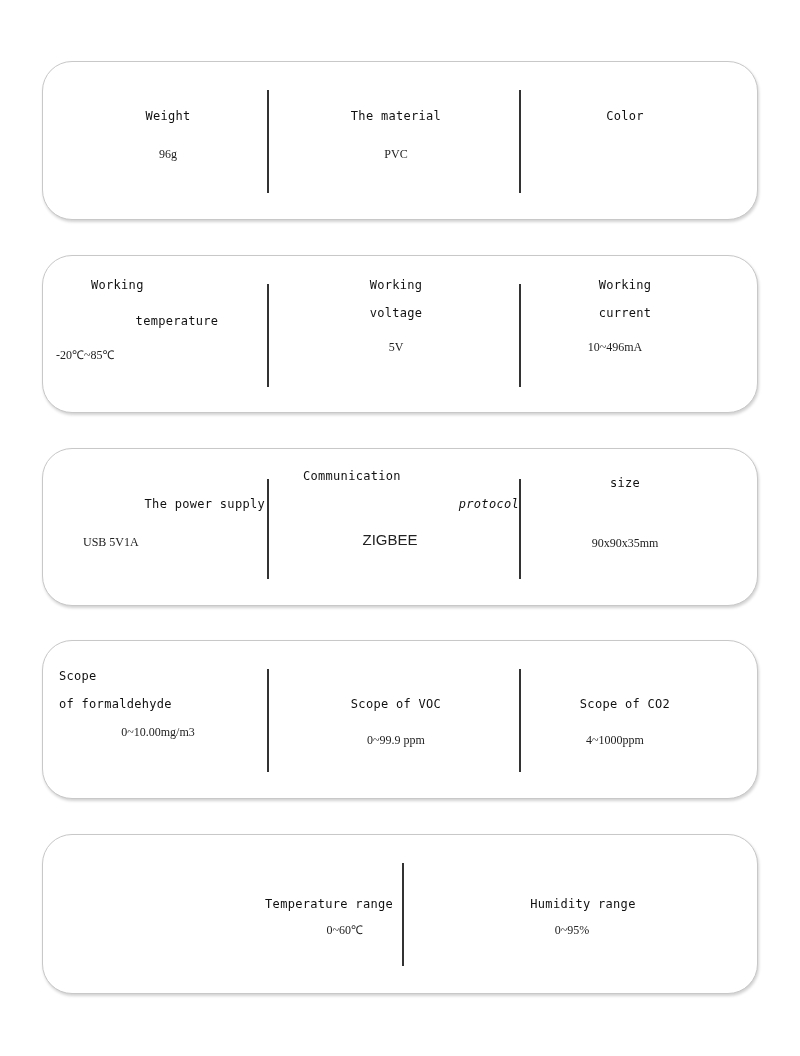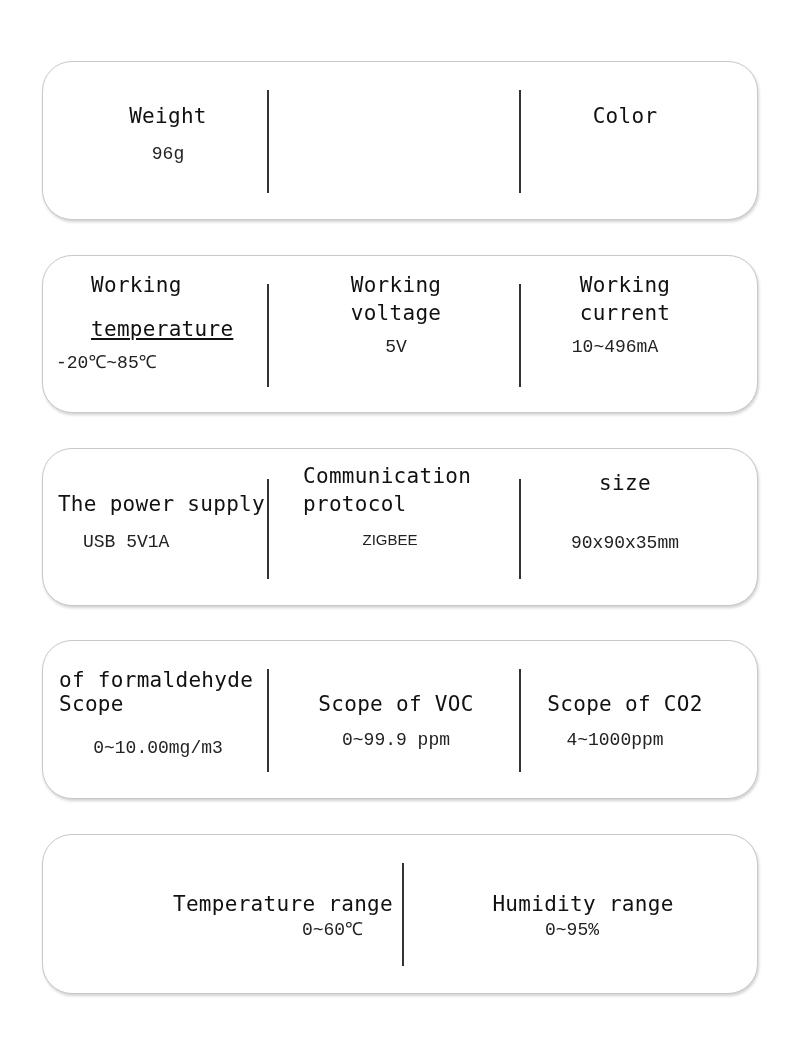--- a/index.html
+++ b/index.html
@@ -29,58 +29,62 @@
       position: absolute;
       width: 1.5px;
       background: #333333;
     }
     .cell {
       position: absolute;
       text-align: center;
     }
     .label {
       font-family: "DejaVu Sans Mono", "Liberation Mono", monospace;
-      font-size: 21px;
+      font-size: 12px;
       line-height: 24px;
       color: #111111;
       white-space: pre;
       letter-spacing: 0.3px;
     }
     .value {
-      font-family: Liberation Mono, monospace;
-      font-size: 18px;
+      font-family: Liberation Serif, serif;
+      font-size: 12px;
       line-height: 24px;
       color: #222222;
       white-space: pre;
     }
     .value.sans {
       font-family: "Liberation Sans", "DejaVu Sans", sans-serif;
       font-size: 15px;
     }
     .left { text-align: left; }
   </style>
 </head>
 <body>
 
 <div class="card" style="top:61px; height:159px;">
   <div class="cell" style="left:30px; width:190px; top:42px;">
     <div class="label">Weight</div>
     <div class="value" style="margin-top:14px;">96g</div>
   </div>
   <div class="divider" style="left:224px; top:28px; height:103px;"></div>
+  <div class="cell" style="left:230px; width:246px; top:42px;">
+    <div class="label">The material</div>
+    <div class="value" style="margin-top:14px;">PVC</div>
+  </div>
   <div class="divider" style="left:476px; top:28px; height:103px;"></div>
   <div class="cell" style="left:482px; width:200px; top:42px;">
     <div class="label">Color</div>
   </div>
 </div>
 
 <div class="card" style="top:255px; height:158px;">
   <div class="cell" style="left:10px; width:210px; top:17px;">
     <div class="label" style="text-align:left; padding-left:38px;">Working</div>
-    <div class="label" style="text-align:left; padding-left:38px; margin-top:20px;text-decoration:underline;">temperature</div>
+    <div class="label" style="text-align:center; padding-left:38px; margin-top:12px;">temperature</div>
     <div class="value left" style="margin-top:10px; padding-left:3px;">-20℃~85℃</div>
   </div>
   <div class="divider" style="left:224px; top:28px; height:103px;"></div>
   <div class="cell" style="left:230px; width:246px; top:17px;">
     <div class="label">Working</div>
     <div class="label" style="margin-top:4px;">voltage</div>
     <div class="value" style="margin-top:10px;">5V</div>
   </div>
   <div class="divider" style="left:476px; top:28px; height:103px;"></div>
   <div class="cell" style="left:482px; width:200px; top:17px;">
@@ -91,35 +95,35 @@
 </div>
 
 <div class="card" style="top:448px; height:158px;">
   <div class="cell" style="left:8px; width:214px; top:43px;">
     <div class="label" style="text-align:right; padding-left:4px;">The power supply</div>
     <div class="value left" style="margin-top:14px; padding-left:32px;">USB 5V1A</div>
   </div>
   <div class="divider" style="left:224px; top:30px; height:100px;"></div>
   <div class="cell" style="left:230px; width:246px; top:15px;">
     <div class="label" style="text-align:left; padding-left:30px;">Communication</div>
-    <div class="label" style="text-align:left; padding-left:30px; margin-top:4px;">protocol</div>
+    <div class="label" style="text-align:right; padding-left:30px; margin-top:4px;font-style:italic;">protocol</div>
     <div class="value sans" style="margin-top:12px; margin-right:12px;">ZIGBEE</div>
   </div>
   <div class="divider" style="left:476px; top:30px; height:100px;"></div>
   <div class="cell" style="left:482px; width:200px; top:22px;">
     <div class="label">size</div>
     <div class="value" style="margin-top:36px;">90x90x35mm</div>
   </div>
 </div>
 
 <div class="card" style="top:640px; height:159px;">
   <div class="cell" style="left:8px; width:214px; top:23px;">
+    <div class="label" style="text-align:left; padding-left:8px;">Scope</div>
     <div class="label" style="text-align:left; padding-left:8px; margin-top:4px;">of formaldehyde</div>
-    <div class="label" style="text-align:left; padding-left:8px;">Scope</div>
-    <div class="value" style="margin-top:20px;">0~10.00mg/m3</div>
+    <div class="value" style="margin-top:4px;">0~10.00mg/m3</div>
   </div>
   <div class="divider" style="left:224px; top:28px; height:103px;"></div>
   <div class="cell" style="left:230px; width:246px; top:51px;">
     <div class="label">Scope of VOC</div>
     <div class="value" style="margin-top:12px;">0~99.9 ppm</div>
   </div>
   <div class="divider" style="left:476px; top:28px; height:103px;"></div>
   <div class="cell" style="left:482px; width:200px; top:51px;">
     <div class="label">Scope of CO2</div>
     <div class="value" style="margin-top:12px; margin-right:20px;">4~1000ppm</div>

